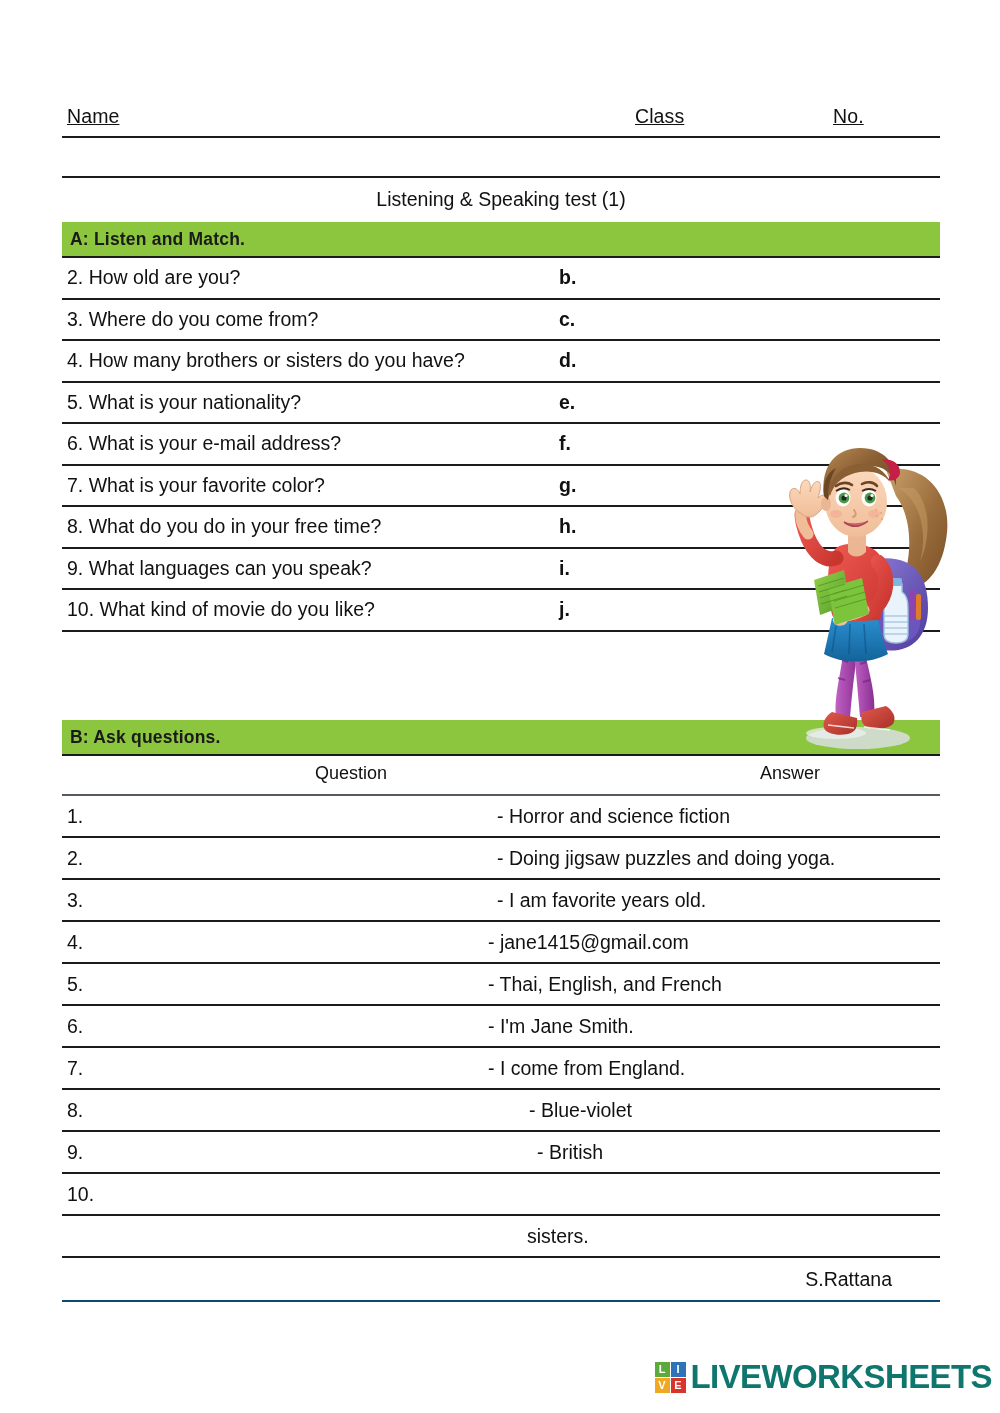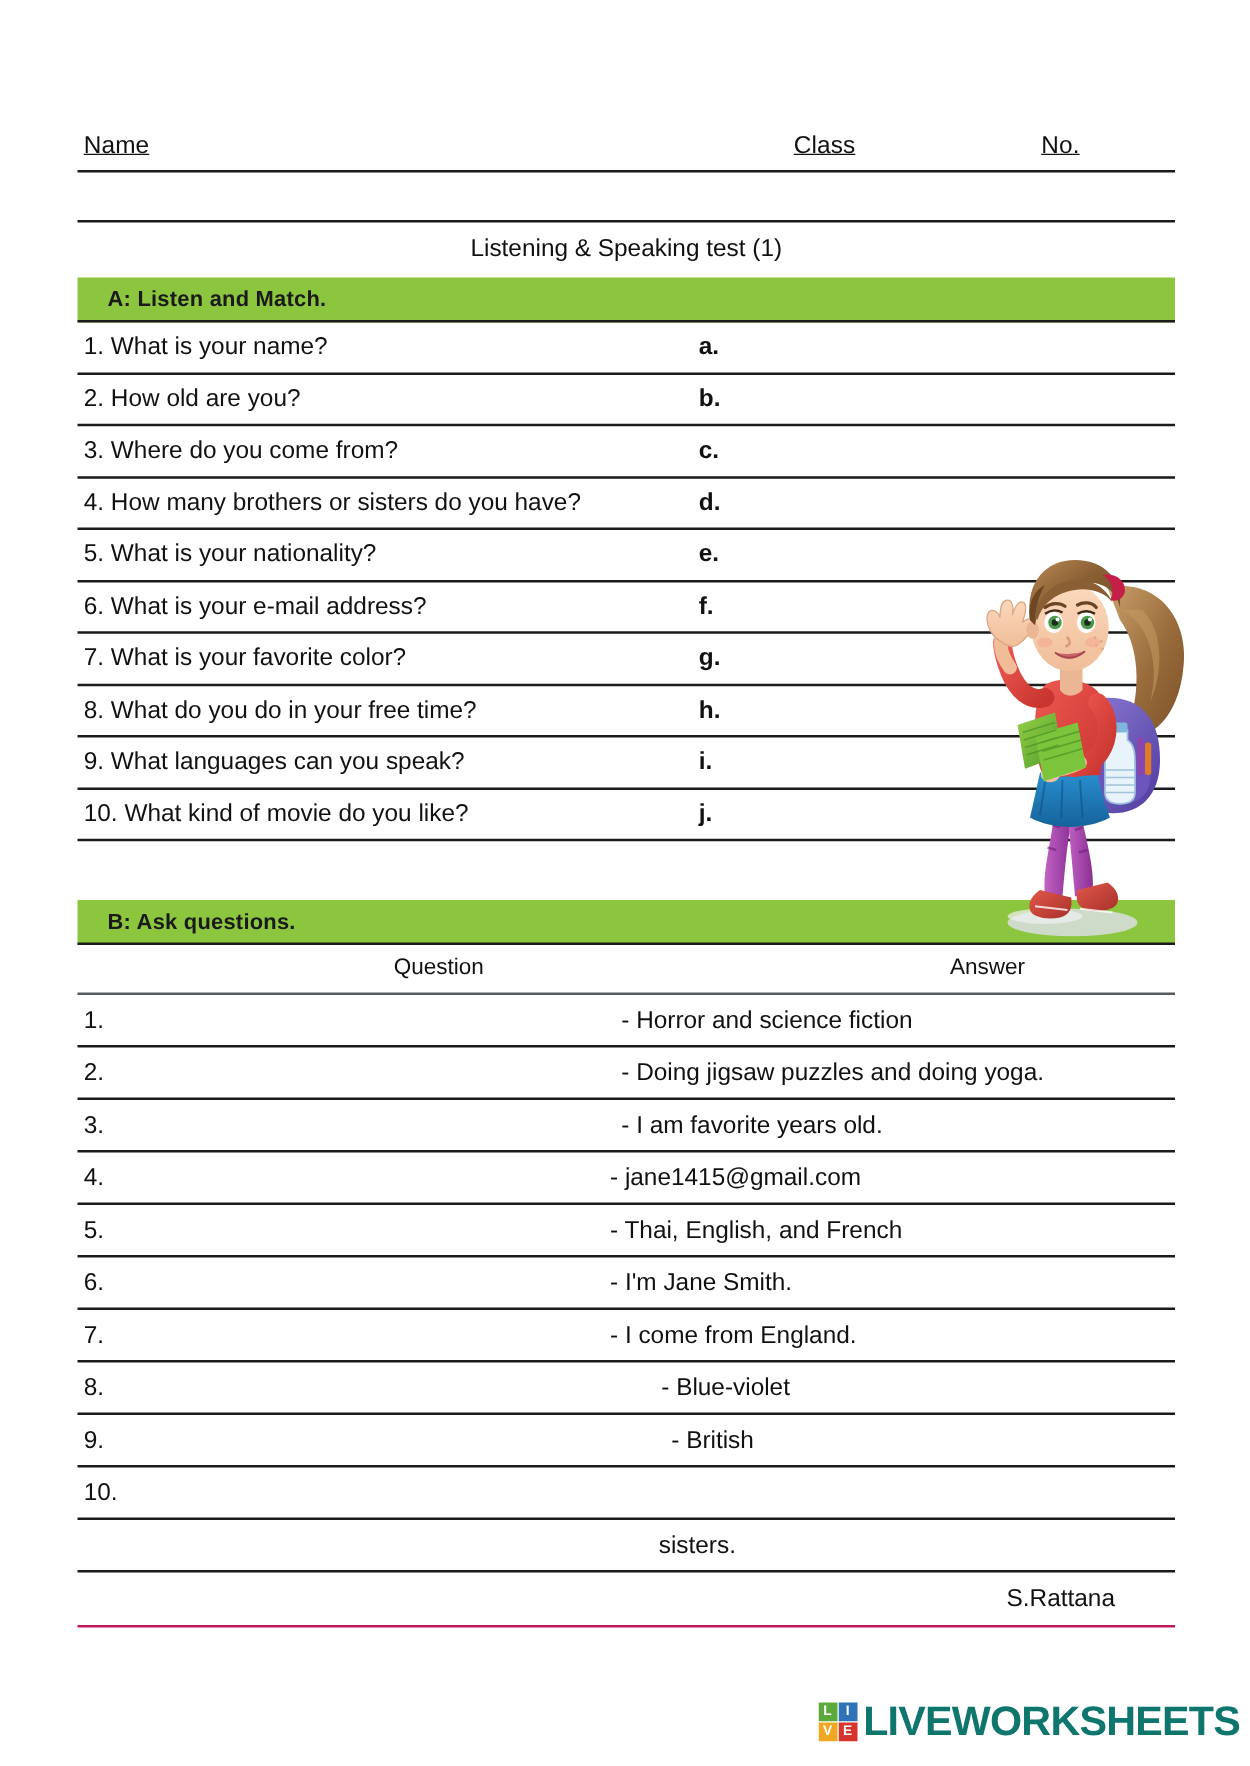--- a/index.html
+++ b/index.html
@@ -31,21 +31,21 @@
   }
 
   .row {
     position: relative;
     box-sizing: border-box;
     border-bottom: 2px solid #1b1b1b;
     height: 42px;
     display: flex;
     align-items: center;
   }
-  .row.pale { border-bottom: 2px solid #be185d; }
+  .row.pale { border-bottom: 2px solid #0c4a6e; }
 
   .cell-text {
     font-size: 19.5px;
     letter-spacing: .1px;
     white-space: nowrap;
     text-decoration: underline;
   }
 
   
   .hdr-name { position:absolute; left: 5px; }
@@ -68,21 +68,21 @@
   .greenbar {
     background: #8CC63E;
     height: 34px;
     display: flex;
     align-items: center;
     border-bottom: 2px solid #1b1b1b;
     position: relative;
     z-index: 3;
   }
   .greenbar .label {
-    padding-left: 24px;
+    padding-left: 8px;
     font-size: 17.5px;
     font-weight: bold;
     color: #1a1a1a;
     letter-spacing: .2px;
   }
 
   
   .qrow { height: 41.5px; }
   .qrow .qtext {
     position: absolute;
@@ -210,24 +210,20 @@
     <div class="row title-row">
       <span class="title-text">Listening &amp; Speaking test (1)</span>
     </div>
   </div>
 
   <div class="sheet" style="top:222px;">
     <div class="greenbar">
       <span class="label">A: Listen and Match.</span>
     </div>
 
-    <div class="row qrow">
-      <span class="qtext">1. What is your name?</span>
-      <span class="letter">a.</span>
-    </div>
     <div class="row qrow">
       <span class="qtext">2. How old are you?</span>
       <span class="letter">b.</span>
     </div>
     <div class="row qrow">
       <span class="qtext">3. Where do you come from?</span>
       <span class="letter">c.</span>
     </div>
     <div class="row qrow">
       <span class="qtext">4. How many brothers or sisters do you have?</span>

